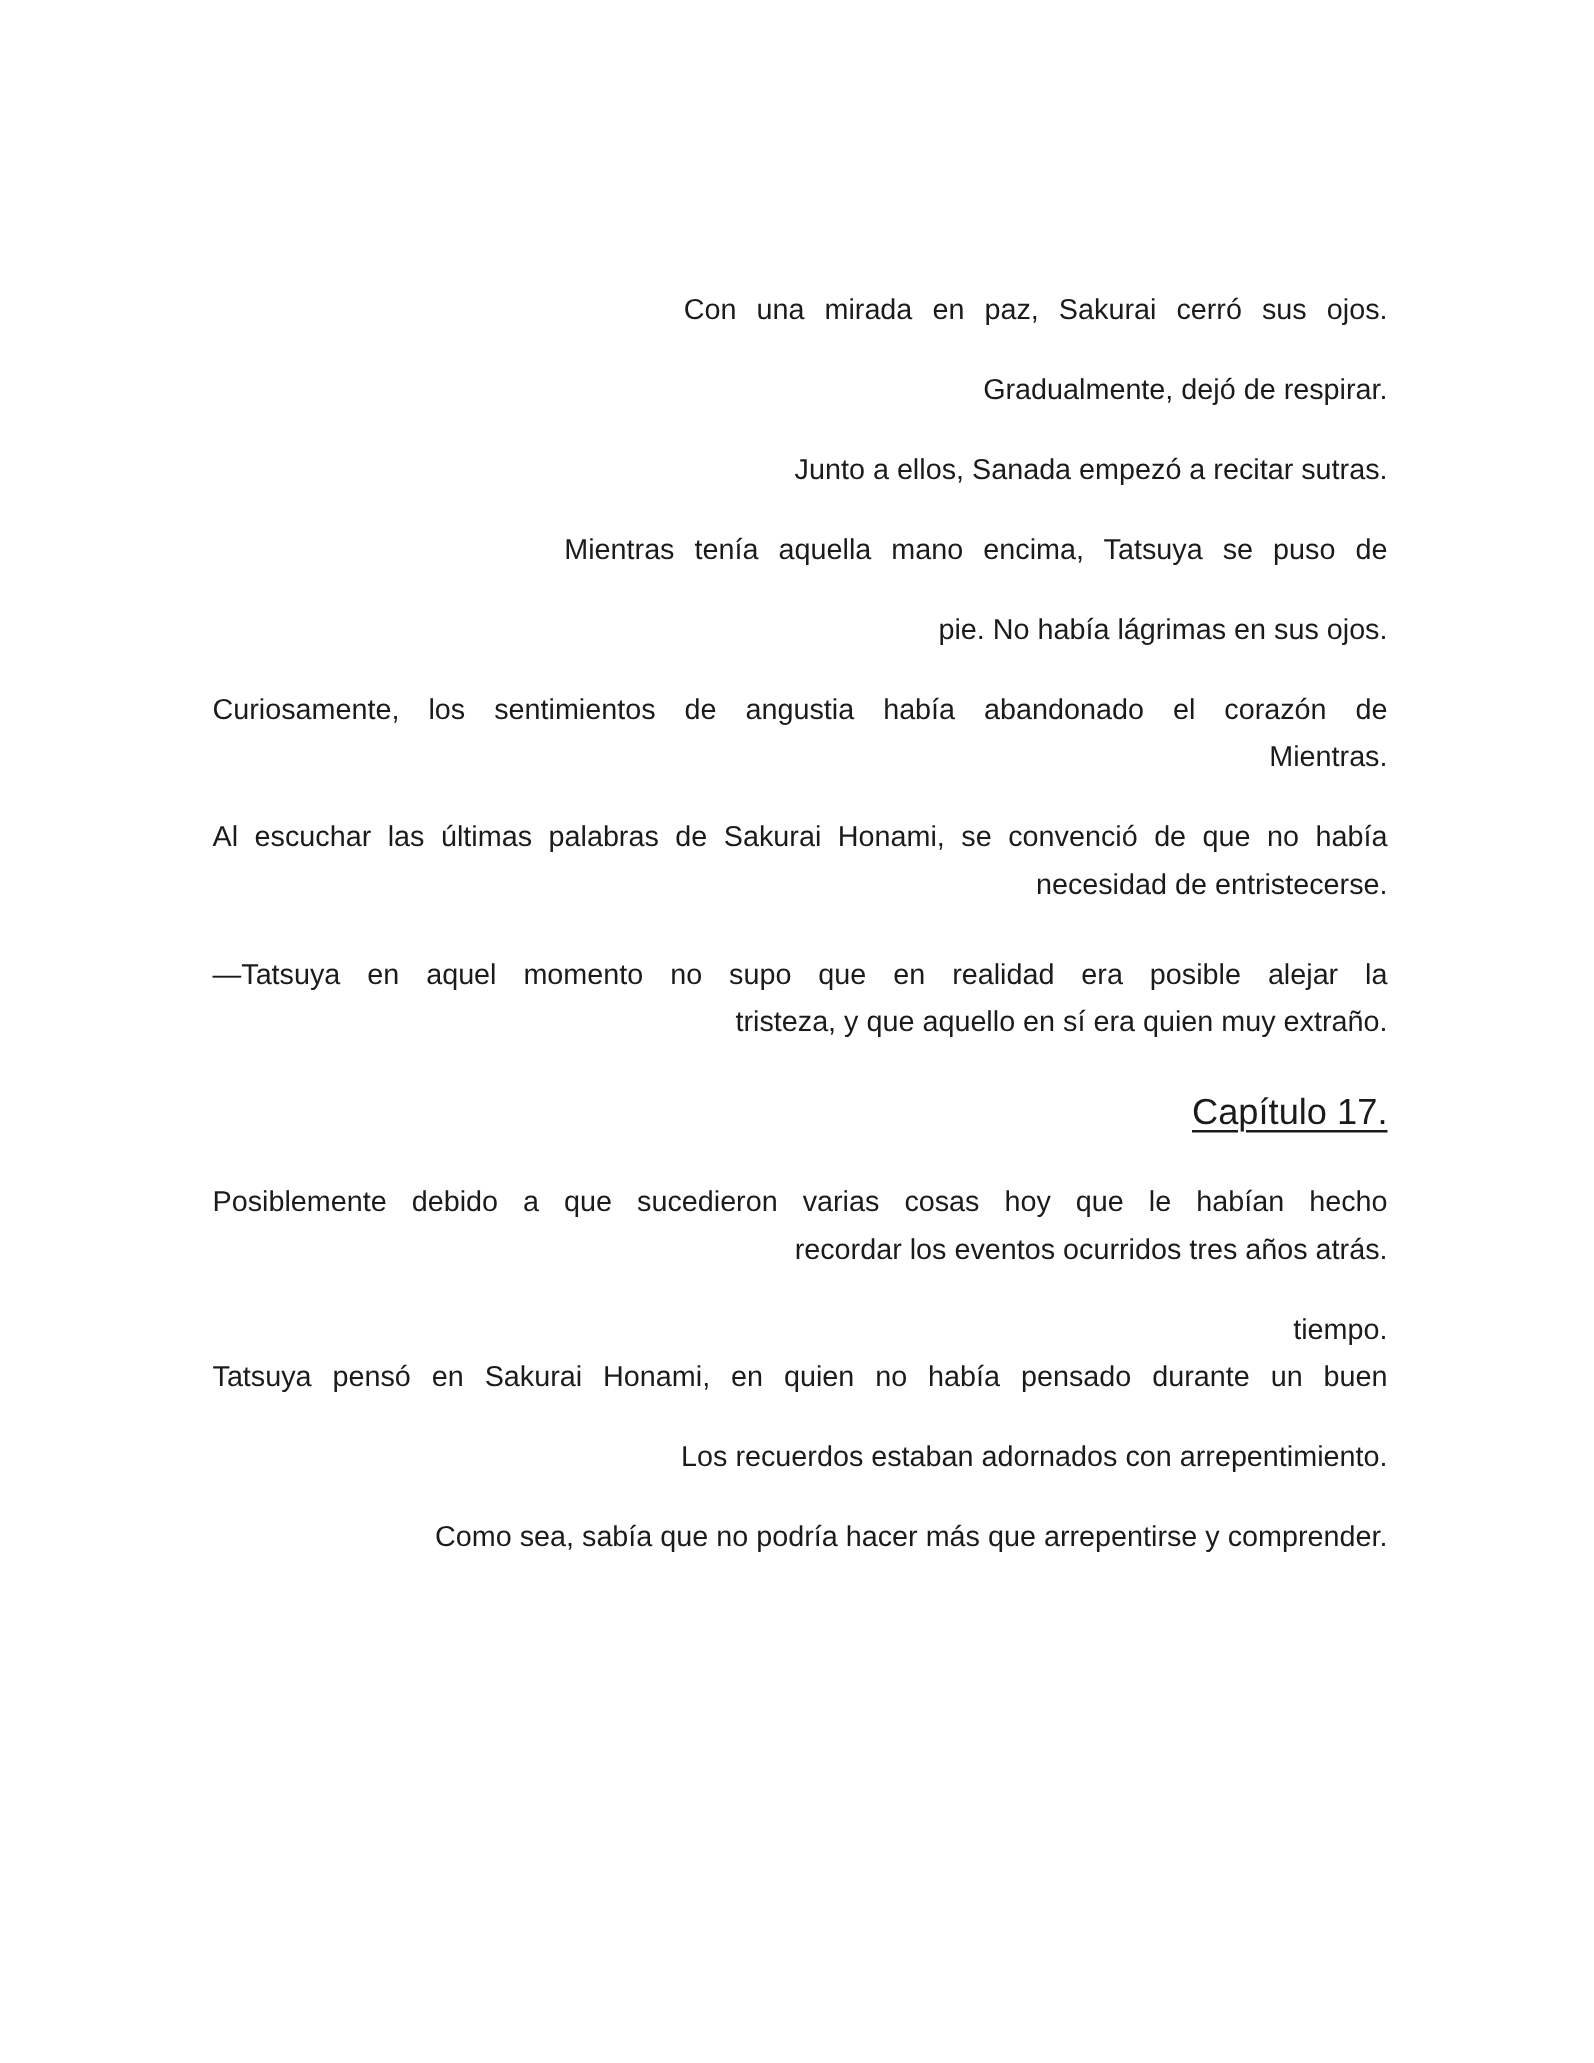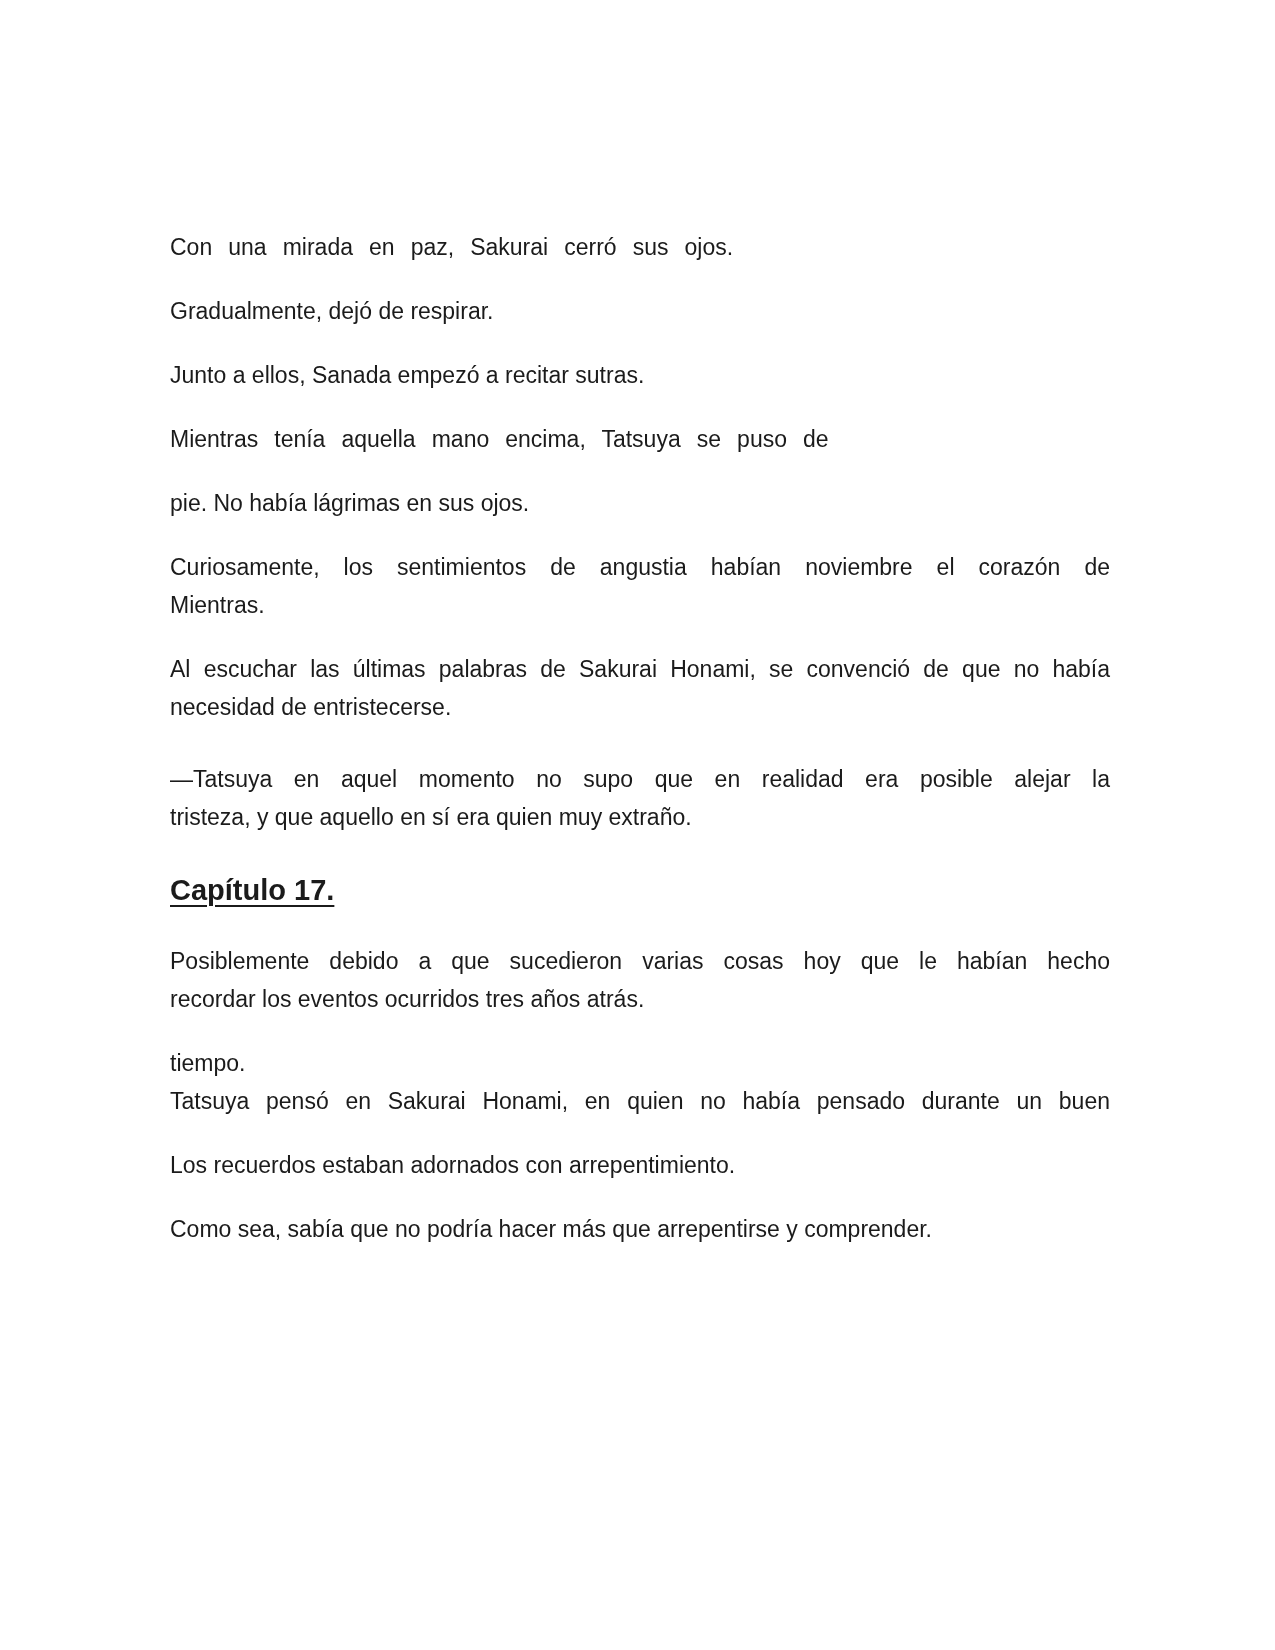--- a/index.html
+++ b/index.html
@@ -21,42 +21,42 @@
     padding: 228px 165px 0 170px;
     background: #ffffff;
   }
   .para {
     margin: 0 0 26px 0;
     font-size: 23px;
     line-height: 38px;
   }
   .line {
     display: block;
-    text-align: left;
+    text-align: right;
   }
   
   .line.spread {
     word-spacing: 0.42em;
   }
   
   .line.fill {
     text-align: justify;
     text-align-last: justify;
     -moz-text-align-last: justify;
   }
   .para.gap-before {
     margin-top: 34px;
   }
   .heading-block {
     margin: 32px 0 30px 0;
     font-size: 29px;
     line-height: 44px;
   }
   .heading-block .line {
-    font-weight: bold;
+    font-weight: normal;
     text-decoration: underline;
     text-decoration-thickness: 2px;
     text-underline-offset: 5px;
   }
 </style>
 </head>
 <body>
 
 <div class="page">
 
@@ -75,21 +75,21 @@
 
   <div class="para">
     <span class="line spread">Mientras tenía aquella mano encima, Tatsuya se puso de</span>
   </div>
 
   <div class="para">
     <span class="line">pie. No había lágrimas en sus ojos.</span>
   </div>
 
   <div class="para">
-    <span class="line fill">Curiosamente, los sentimientos de angustia habían noviembre el corazón de</span>
+    <span class="line fill">Curiosamente, los sentimientos de angustia había abandonado el corazón de</span>
     <span class="line">Mientras.</span>
   </div>
 
   <div class="para">
     <span class="line fill">Al escuchar las últimas palabras de Sakurai Honami, se convenció de que no había</span>
     <span class="line">necesidad de entristecerse.</span>
   </div>
 
   <div class="para gap-before">
     <span class="line fill">—Tatsuya en aquel momento no supo que en realidad era posible alejar la</span>

